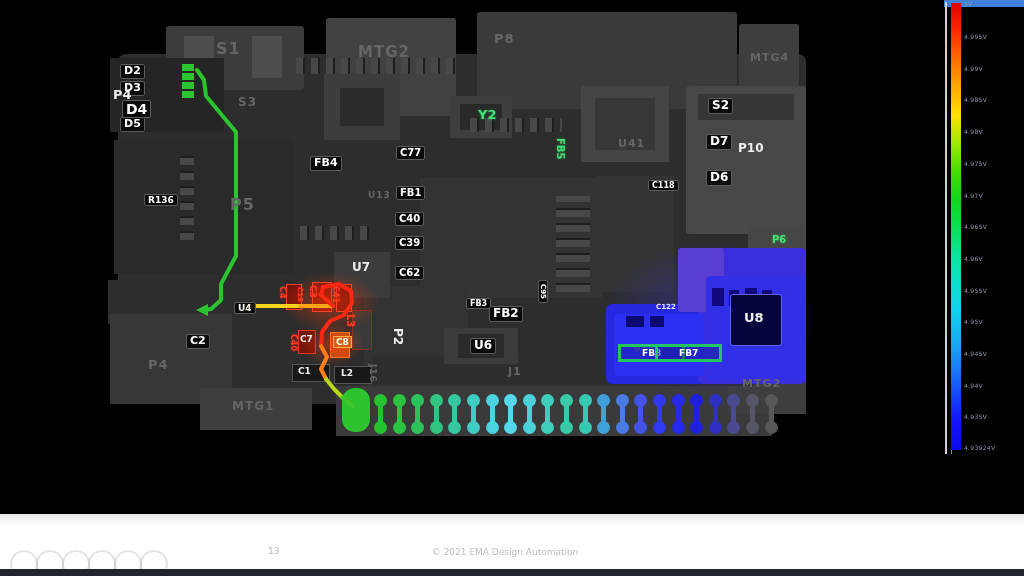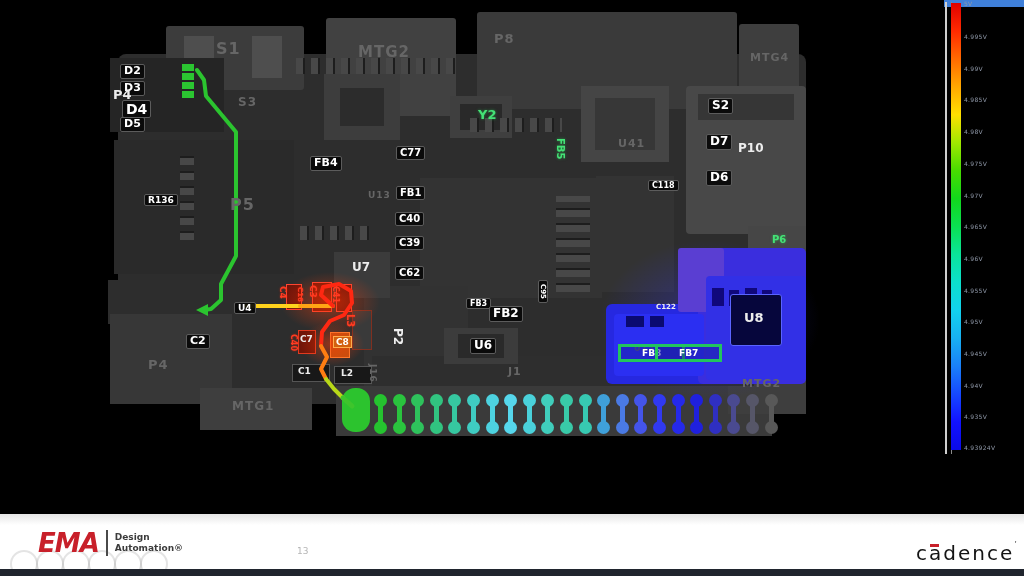--- a/index.html
+++ b/index.html
@@ -32,21 +32,21 @@
   .cbarlabels{position:absolute;left:962px;top:0;width:62px;height:460px;}
   .cbarlabels span{position:absolute;font-size:6px;color:#8f98a8;letter-spacing:.3px;}
   
   .footer{position:absolute;left:0;top:514px;width:1024px;height:55px;
           background:linear-gradient(180deg,#e6e6e6,#ffffff 20%,#ffffff);}
   .bottombar{position:absolute;left:0;top:569px;width:1024px;height:7px;background:#20252e;}
   .ema{position:absolute;left:38px;top:528px;display:flex;align-items:center;gap:7px;}
   .ema-mark{color:#c8202a;font-size:26px;font-weight:bold;font-style:italic;letter-spacing:-1px;}
   .ema-sep{width:2px;height:26px;background:#4a4a4a;}
   .ema-lines{font-size:9px;font-weight:bold;color:#3c3c3c;line-height:1.2;}
-  .pageno{position:absolute;left:297px;top:546px;font-size:9px;color:#b5b5b5;}
+  .pageno{position:absolute;left:268px;top:546px;font-size:9px;color:#b5b5b5;}
   .copyright{position:absolute;left:375px;top:547px;width:260px;text-align:center;font-size:9px;color:#bdbdbd;}
   .cadence{position:absolute;left:916px;top:541px;font-size:20px;color:#141414;letter-spacing:2px;}
   .cad-macron{position:absolute;left:14px;top:3px;width:9px;height:2.5px;background:#c8202a;}
   .cad-tm{font-size:8px;color:#555;vertical-align:top;}
   .ghost{position:absolute;width:24px;height:24px;border:2px solid rgba(130,130,130,.22);border-radius:50%;}
 </style>
 </head>
 <body>
 
 <div class="stage">
@@ -324,28 +324,17 @@
     
   </div>
   <div id="ghosts">
       <div class="ghost" style="left: 10px; top: 550px;"></div>
       <div class="ghost" style="left: 36px; top: 550px;"></div>
       <div class="ghost" style="left: 62px; top: 550px;"></div>
       <div class="ghost" style="left: 88px; top: 550px;"></div>
       <div class="ghost" style="left: 114px; top: 550px;"></div>
       <div class="ghost" style="left: 140px; top: 550px;"></div>
     </div>
-  <div class="ema">
-    <span class="ema-mark">EMA</span>
-    <span class="ema-sep"></span>
-    <span class="ema-lines">
-      <span>Design</span><br>
-      <span>Automation®</span>
-    </span>
-  </div>
   <div class="pageno">13</div>
-  <div class="cadence">
-    <span>cadence</span><span class="cad-tm">’</span>
-    <span class="cad-macron"></span>
-  </div>
+  <div class="copyright">© 2021 EMA Design Automation</div>
   <div class="bottombar"></div>
 
 </div>
 
 </body></html>

